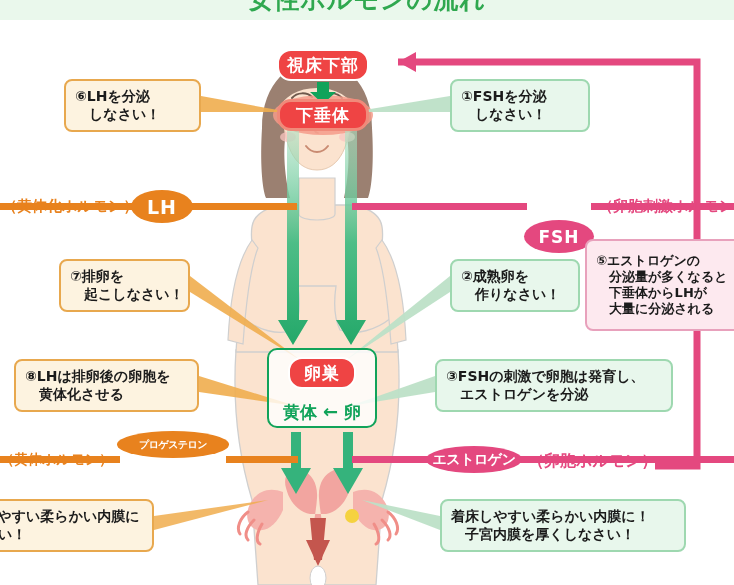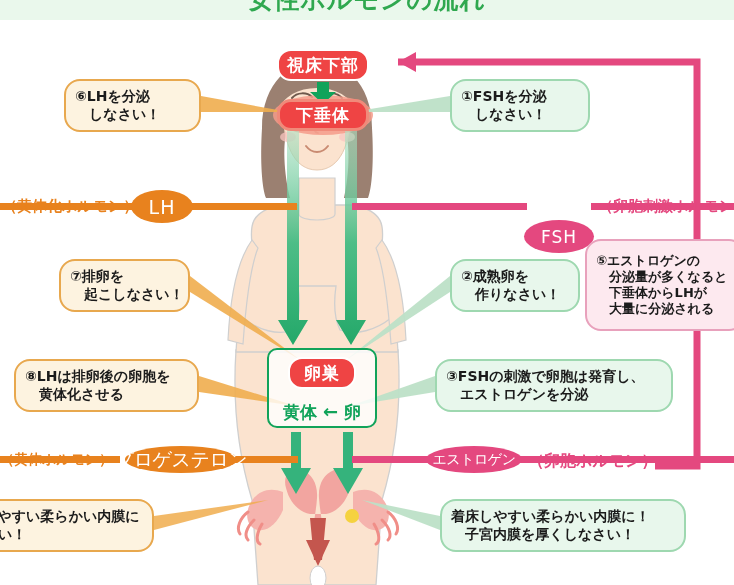--- a/index.html
+++ b/index.html
@@ -47,44 +47,44 @@
   .corpus-row{
     position:absolute;left:267px;top:398px;width:110px;height:28px;
     display:flex;align-items:center;justify-content:center;gap:6px;
     font-size:17px;font-weight:bold;color:#11a35a;white-space:nowrap;
   }
   .corpus-arrow{font-size:18px;color:#11a35a;line-height:1;}
 
   
   .hormone{
     position:absolute;border-radius:50%/50%;
-    color:#fff;font-weight:normal;text-align:center;white-space:nowrap;
+    color:#fff;font-weight:bold;text-align:center;white-space:nowrap;
     display:flex;align-items:center;justify-content:center;
   }
   .h-orange{background:#e8821e;}
   .h-pink{background:#e4487f;}
   #h-lh{left:131px;top:190px;width:62px;height:33px;font-size:19px;letter-spacing:1px;}
   #h-fsh{left:524px;top:190px;width:70px;height:33px;font-size:17px;letter-spacing:1px;margin-top:30px;}
-  #h-progesterone{left:117px;top:446px;width:112px;height:27px;font-size:19px;letter-spacing:-0.5px;margin-left:8px;}
+  #h-progesterone{left:117px;top:431px;width:112px;height:27px;font-size:10px;letter-spacing:-0.5px;}
   #h-estrogen{left:426px;top:446px;width:96px;height:27px;font-size:14px;letter-spacing:-0.5px;}
 
   .hlabel{
     position:absolute;font-size:15px;font-weight:bold;white-space:nowrap;
   }
   .l-orange{color:#e8821e;}
   .l-pink{color:#e4487f;}
   #lbl-lh{left:2px;top:197px;}
   #lbl-fsh{left:598px;top:197px;}
   #lbl-prog{left:0px;top:451px;font-size:14px;}
   #lbl-estro{left:528px;top:451px;font-size:16px;}
 
   
   .bubble{
     position:absolute;box-sizing:border-box;
-    border-radius:16px;border:2px solid;
+    border-radius:8px;border:2px solid;
     display:flex;flex-direction:column;justify-content:center;
     padding:5px 9px;white-space:pre;line-height:1.25;
     font-size:14px;font-weight:bold;
   }
   .b-green{background:#e8f7ec;border-color:#9ed8b0;color:#1b1b1b;}
   .b-orange{background:#fdf3e0;border-color:#e8a84e;color:#1b1b1b;}
   .b-pink{background:#fde9ef;border-color:#e8a1bc;color:#1b1b1b;}
 
   #b6{left:64px;top:79px;width:137px;height:53px;}
   #b1{left:450px;top:79px;width:140px;height:53px;}

